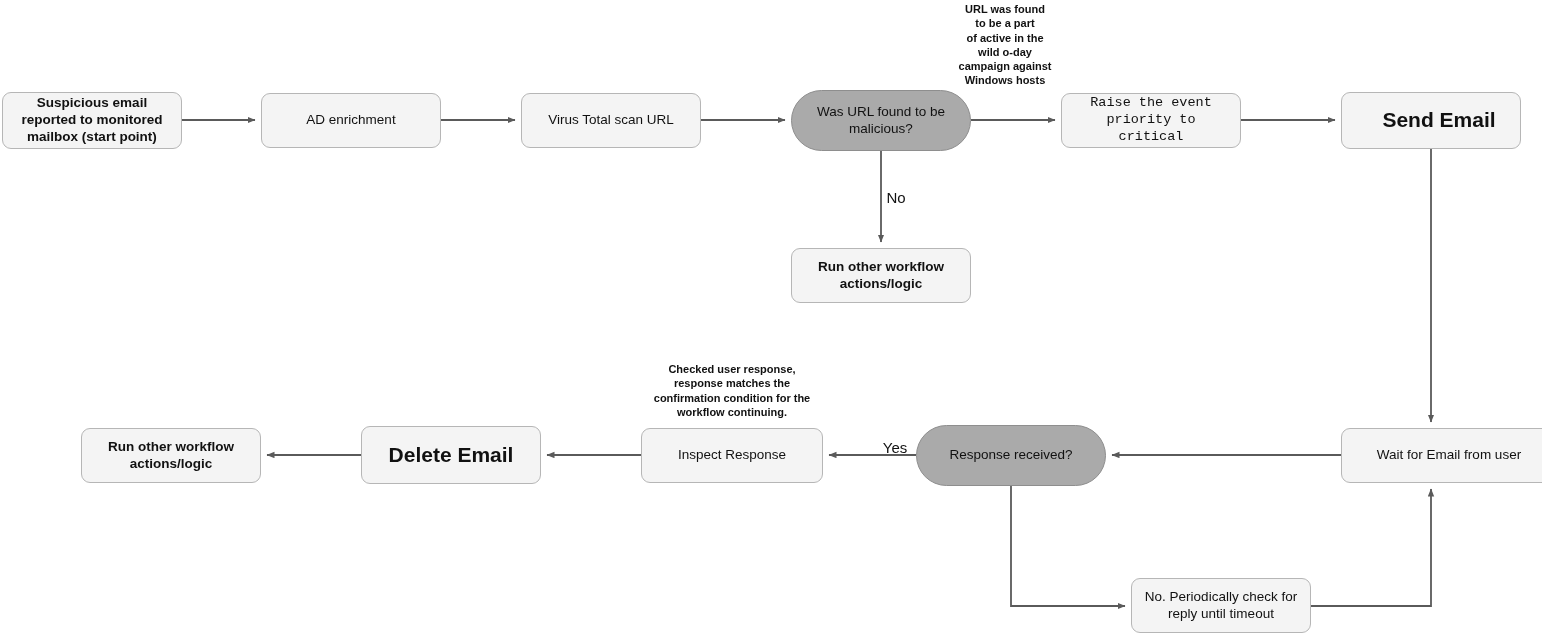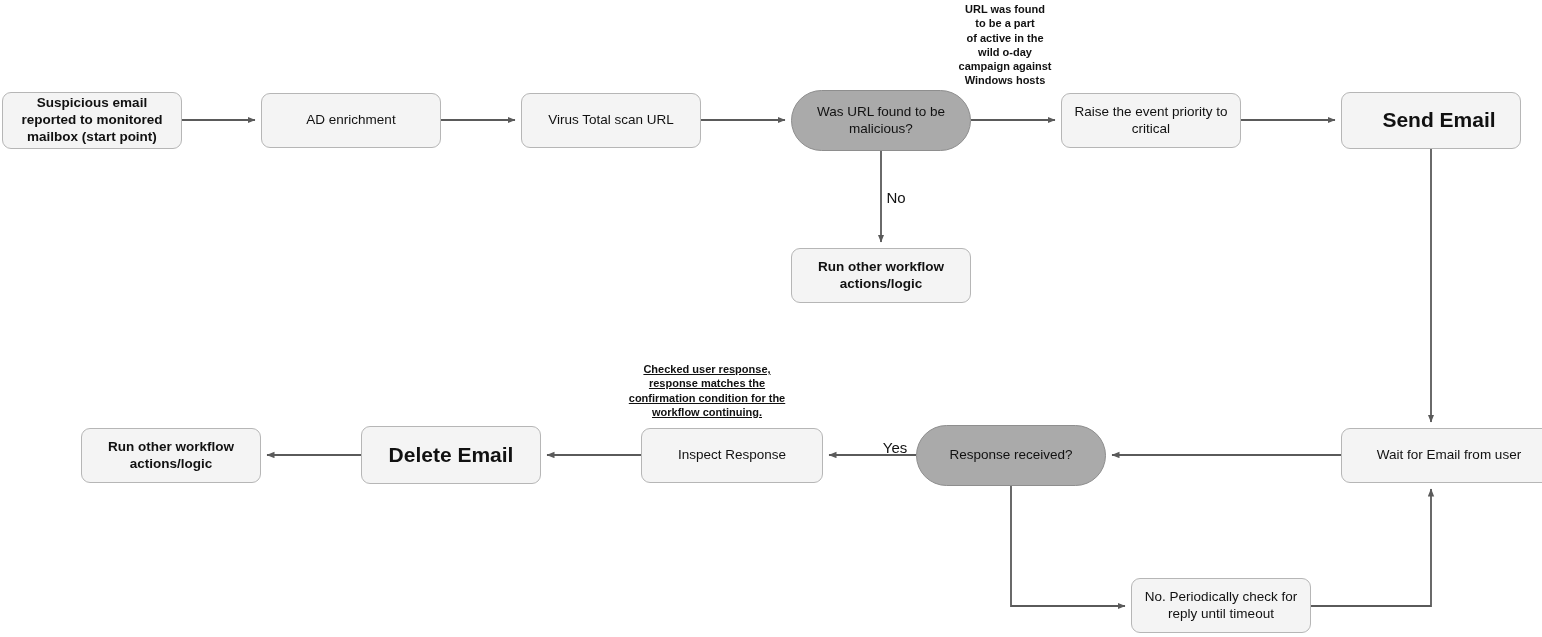--- a/index.html
+++ b/index.html
@@ -96,21 +96,21 @@
 reported to monitored
 mailbox (start point)</div>
 
   <div class="node" style="left:261px;top:93px;width:180px;height:55px;white-space:pre-line;">AD enrichment</div>
 
   <div class="node" style="left:521px;top:93px;width:180px;height:55px;white-space:pre-line;">Virus Total scan URL</div>
 
   <div class="decision" style="left:791px;top:90px;width:180px;height:61px;white-space:pre-line;">Was URL found to be
 malicious?</div>
 
-  <div class="node" style="left:1061px;top:93px;width:180px;height:55px;white-space:pre-line;">Raise the event priority to
+  <div class="node" style="left:1061px;top:93px;width:180px;height:55px;white-space:pre-line;font-family:Liberation Mono, monospace;">Raise the event priority to
 critical</div>
 
   <div class="node big" style="left:1341px;top:92px;width:180px;height:57px;white-space:pre-line;padding-left:24px;">Send Email</div>
 
   <div class="node bold" style="left:791px;top:248px;width:180px;height:55px;white-space:pre-line;">Run other workflow
 actions/logic</div>
 
   <div class="node" style="left:1341px;top:428px;width:216px;height:55px;white-space:pre-line;">Wait for Email from user</div>
 
   <div class="decision" style="left:916px;top:425px;width:190px;height:61px;white-space:pre-line;">Response received?</div>
@@ -128,20 +128,20 @@
   <div class="edge-label note" style="left:950px;top:2px;width:110px;">URL was found
 to be a part
 of active in the
 wild o-day
 campaign against
 Windows hosts</div>
 
   <div class="edge-label" style="left:876px;top:188px;width:40px;">No</div>
 
 
-  <div class="edge-label note" style="left:616px;top:362px;width:182px;text-decoration:underline;">Checked user response,
+  <div class="edge-label note" style="left:641px;top:362px;width:182px;">Checked user response,
 response matches the
 confirmation condition for the
 workflow continuing.</div>
 
   <div class="edge-label" style="left:875px;top:438px;width:40px;">Yes</div>
 
 </div>
 
 </body></html>

